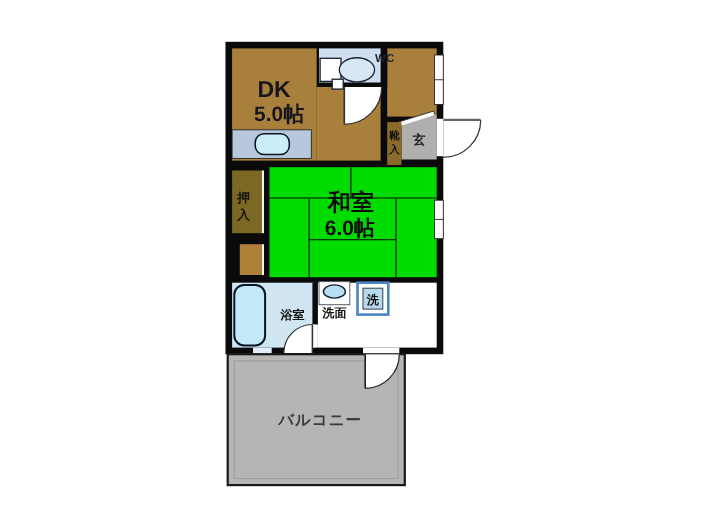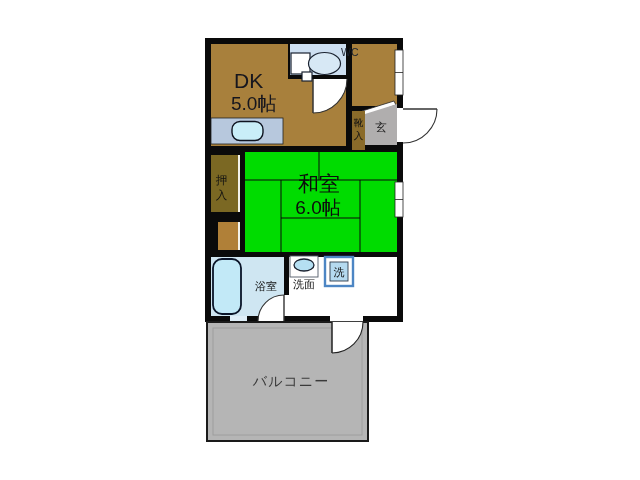--- a/index.html
+++ b/index.html
@@ -1,17 +1,17 @@
 <!DOCTYPE html>
 <html><head>
 <meta charset="utf-8">
 <style>
   html,body{margin:0;padding:0;background:#ffffff;}
   .stage{position:relative;width:640px;height:480px;background:#ffffff;overflow:hidden;
-         font-family:"Liberation Sans","DejaVu Sans",sans-serif;}
+         font-family:"Liberation Sans","DejaVu Sans",sans-serif;font-weight:bold;}
   svg text{font-family:"Liberation Sans","DejaVu Sans",sans-serif;}
 </style>
 </head>
 <body>
 
 <div class="stage">
 <svg width="640" height="480" viewBox="0 0 640 480">
 
   <rect x="205" y="38" width="198" height="284" fill="#0a0a0a"></rect>
 

